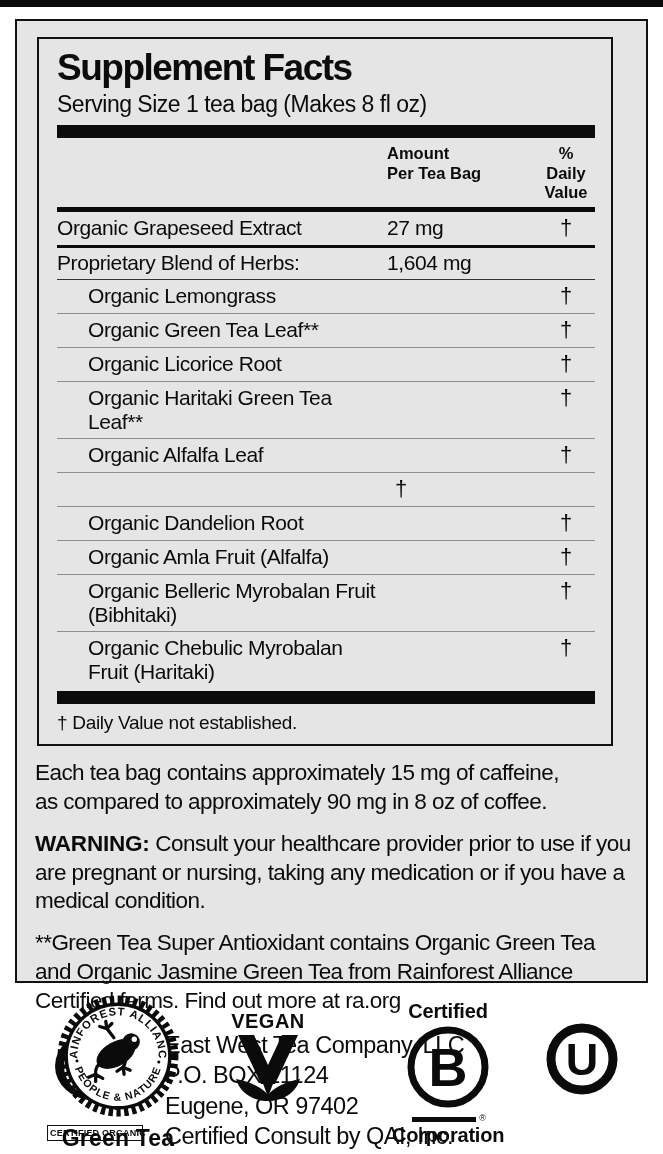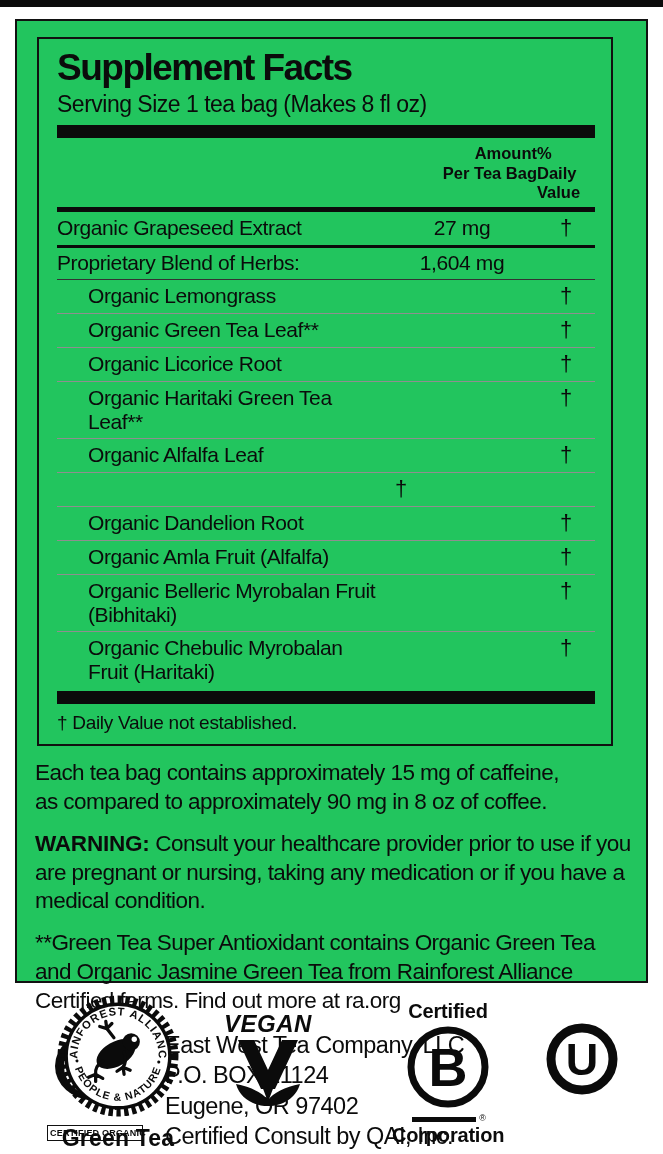--- a/index.html
+++ b/index.html
@@ -7,41 +7,41 @@
   body {
     font-family:"Liberation Sans", sans-serif;
     color:#0b0b0b;
     position:relative;
     overflow:hidden;
   }
   .top-bar { width:663px; height:7px; background:#0b0b0b; }
 
   .outer-box {
     position:absolute; left:15px; top:19px; width:633px; height:964px;
-    border:2px solid #111; background:#22c55e;
+    border:2px solid #111; background:#e5e5e5;
     padding:0 14px 0 18px;
   }
 
   
   .facts-box {
     margin:16px 0 0 2px; width:576px;
     border:2px solid #111;
     padding:10px 16px 10px 18px;
   }
   .facts-title { font-size:37px; font-weight:bold; letter-spacing:-1.5px; line-height:1.05; }
   .serving { font-size:23px; letter-spacing:-0.5px; margin-top:3px; }
   .bar-thick { height:13px; background:#0b0b0b; margin-top:7px; }
   .hdr-row { display:flex; margin-top:6px; padding-bottom:4px; border-bottom:5px solid #0b0b0b; }
   .hdr-spacer { width:330px; }
-  .hdr-amount { width:150px; text-align:right; font-weight:bold; font-size:16.5px; line-height:1.2; white-space:pre-line; }
-  .hdr-dv { flex:1; text-align:left; font-weight:bold; font-size:16.5px; line-height:1.2; white-space:pre-line; }
+  .hdr-amount { width:150px; text-align:left; font-weight:bold; font-size:16.5px; line-height:1.2; white-space:pre-line; }
+  .hdr-dv { flex:1; text-align:center; font-weight:bold; font-size:16.5px; line-height:1.2; white-space:pre-line; }
 
   .frow { display:flex; align-items:baseline; font-size:21px; letter-spacing:-0.4px; padding:3px 0 4px; }
   .frow .name { width:330px; }
-  .frow .amt  { width:150px; text-align:center; }
+  .frow .amt  { width:150px; }
   .frow .dv   { flex:1; text-align:center; font-size:22px; }
   .frow.indent .name { padding-left:31px; }
   .b-heavy { border-bottom:3px solid #0b0b0b; }
   .b-dark  { border-bottom:1.5px solid #333; }
   .b-thin  { border-bottom:1px solid #8f8f8f; }
   .footnote { font-size:19px; letter-spacing:-0.3px; margin-top:8px; }
 
   
   .para { font-size:22.5px; letter-spacing:-0.55px; line-height:1.28; margin-top:13px; }
   .preline { white-space:pre-line; }
@@ -51,21 +51,21 @@
   .company { display:flex; margin-top:14px; align-items:flex-start; }
   .qai-block { width:96px; text-align:center; margin-left:12px; }
   .qai-caption { border:1.5px solid #111; font-size:9px; font-weight:bold; letter-spacing:0.2px; padding:2px 2px; margin-top:9px; white-space:nowrap; }
   .company-text { margin-left:22px; font-size:23.5px; letter-spacing:-0.5px; line-height:1.3; }
 
   
   .seal-row { position:absolute; left:0; top:993px; width:663px; display:flex; align-items:flex-start; }
   .ra-block { width:160px; margin-left:38px; text-align:center; }
   .ra-caption { font-size:23px; font-weight:bold; letter-spacing:0.2px; margin-top:2px; }
   .vegan-block { width:112px; margin-left:14px; margin-top:17px; text-align:center; }
-  .vegan-word { font-size:24px; font-weight:bold; letter-spacing:0.5px;font-style:italic; }
+  .vegan-word { font-size:20px; font-weight:bold; letter-spacing:0.5px; }
   .bcorp-block { width:112px; margin-left:68px; margin-top:7px; text-align:center; }
   .bcorp-top, .bcorp-bottom { font-size:20px; font-weight:bold; letter-spacing:-0.2px; }
   .bcorp-barwrap { position:relative; width:72px; margin:2px auto 2px; }
   .bcorp-bar { width:64px; height:5px; background:#0b0b0b; }
   .bcorp-reg { position:absolute; right:-2px; top:-4px; font-size:9px; }
   .ou-block { margin-left:40px; margin-top:28px; }
   svg text { font-family:"Liberation Sans", sans-serif; }
 </style>
 </head>
 <body>

